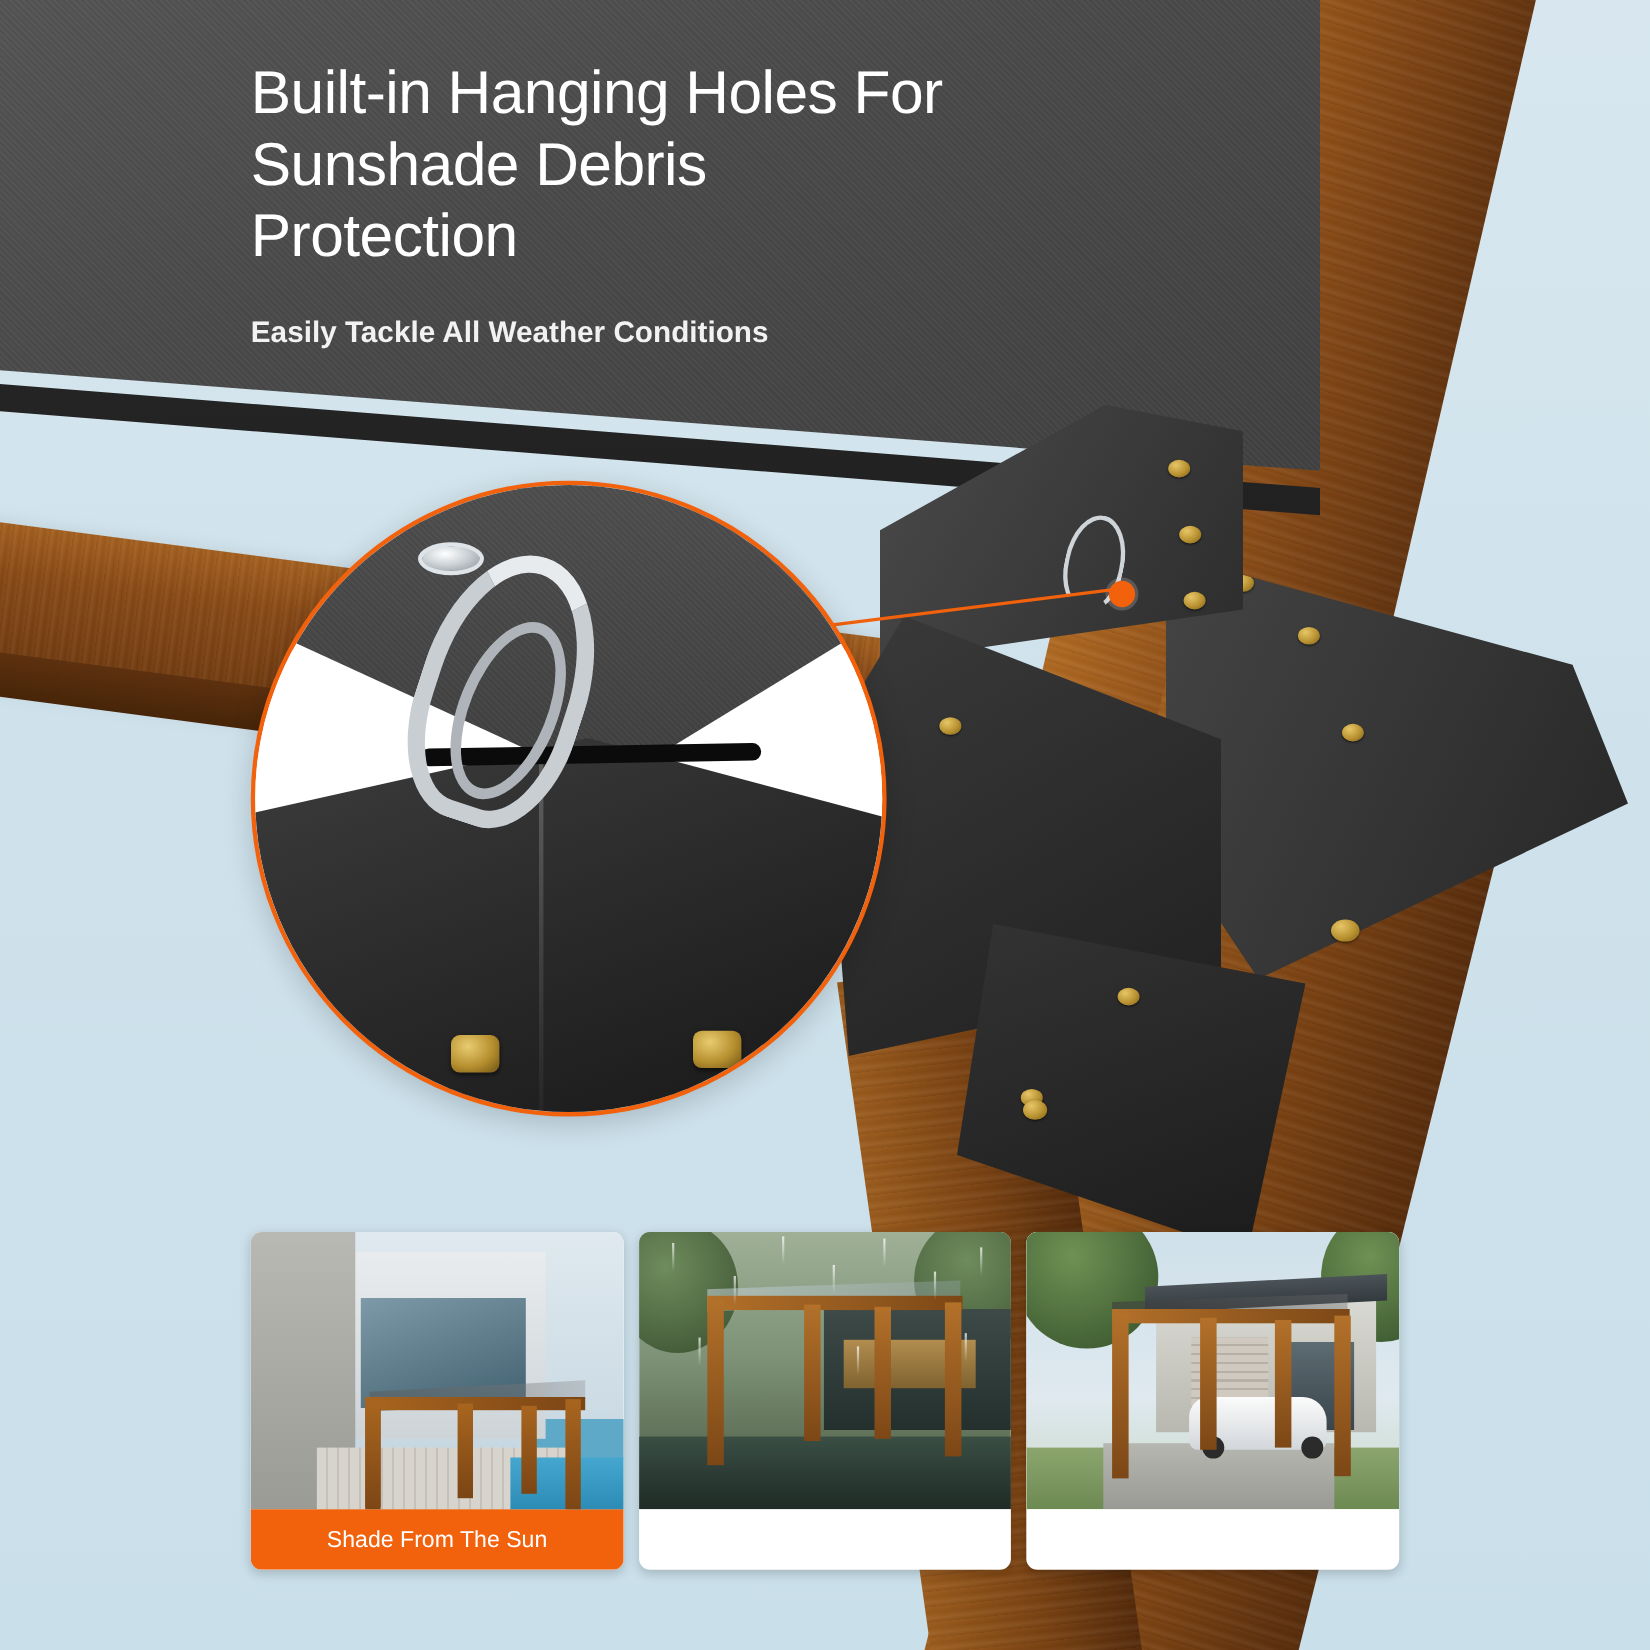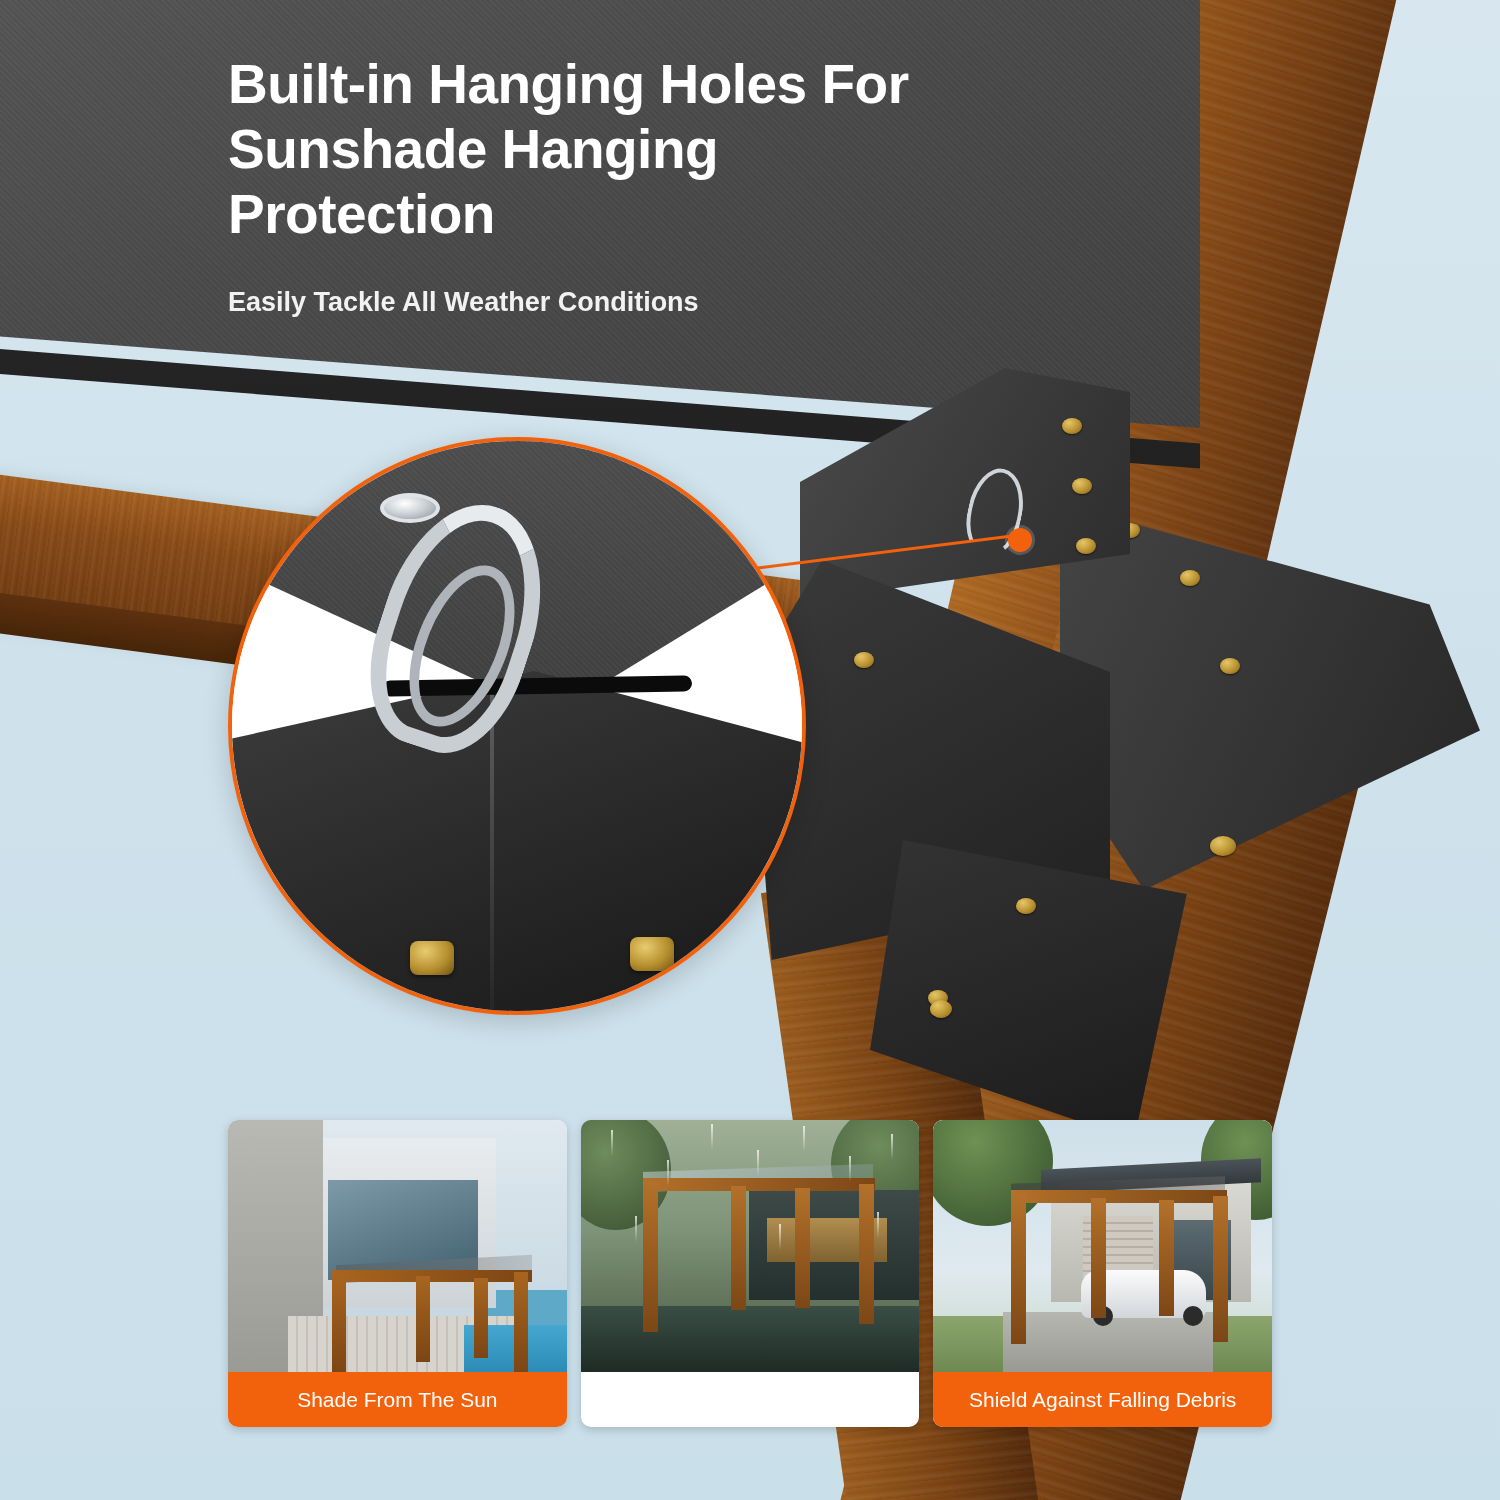--- a/index.html
+++ b/index.html
@@ -318,21 +318,21 @@
   .headline-wrap {
     position: absolute;
     left: 228px;
     top: 52px;
     width: 980px;
   }
   .headline {
     margin: 0;
     font-size: 55px;
     line-height: 1.18;
-    font-weight: bold;
+    font-weight: normal;
     color: #ffffff;
     letter-spacing: -0.5px;
   }
   .subhead {
     margin: 40px 0 0 0;
     font-size: 27px;
     color: #f2f2f2;
     font-weight: bold;
   }
 
@@ -462,21 +462,21 @@
     <div class="carabiner"></div>
     <div class="carabiner-inner"></div>
     <div class="grommet"></div>
     <div class="mag-screw" style="left:178px; top:500px;"></div>
     <div class="mag-screw" style="left:398px; top:496px;"></div>
   </div>
 
   <div class="headline-wrap">
     <h1 class="headline">
       <span>Built-in Hanging Holes For</span><br>
-      <span>Sunshade Hanging</span><br>
+      <span>Sunshade Debris</span><br>
       <span>Protection</span>
     </h1>
     <p class="subhead">Easily Tackle All Weather Conditions</p>
   </div>
 
   <div class="cards">
 
     <div class="card">
       <div class="card-img">
         <div class="c1-sky"></div>
@@ -538,17 +538,16 @@
         <div class="c3-car"></div>
         <div class="c3-wheel" style="left:160px; top:186px;"></div>
         <div class="c3-wheel" style="left:250px; top:186px;"></div>
         <div class="c3-canopy"></div>
         <div class="c3-beam" style="left:78px; top:70px; width:216px;"></div>
         <div class="c3-post" style="left:78px; top:74px; height:150px;"></div>
         <div class="c3-post" style="left:280px; top:76px; height:146px;"></div>
         <div class="c3-post" style="left:158px; top:78px; height:120px;"></div>
         <div class="c3-post" style="left:226px; top:80px; height:116px;"></div>
       </div>
-      <div class="card-caption">Shield Against Falling Debris</div>
     </div>
 
   </div>
 </div>
 
 </body></html>

